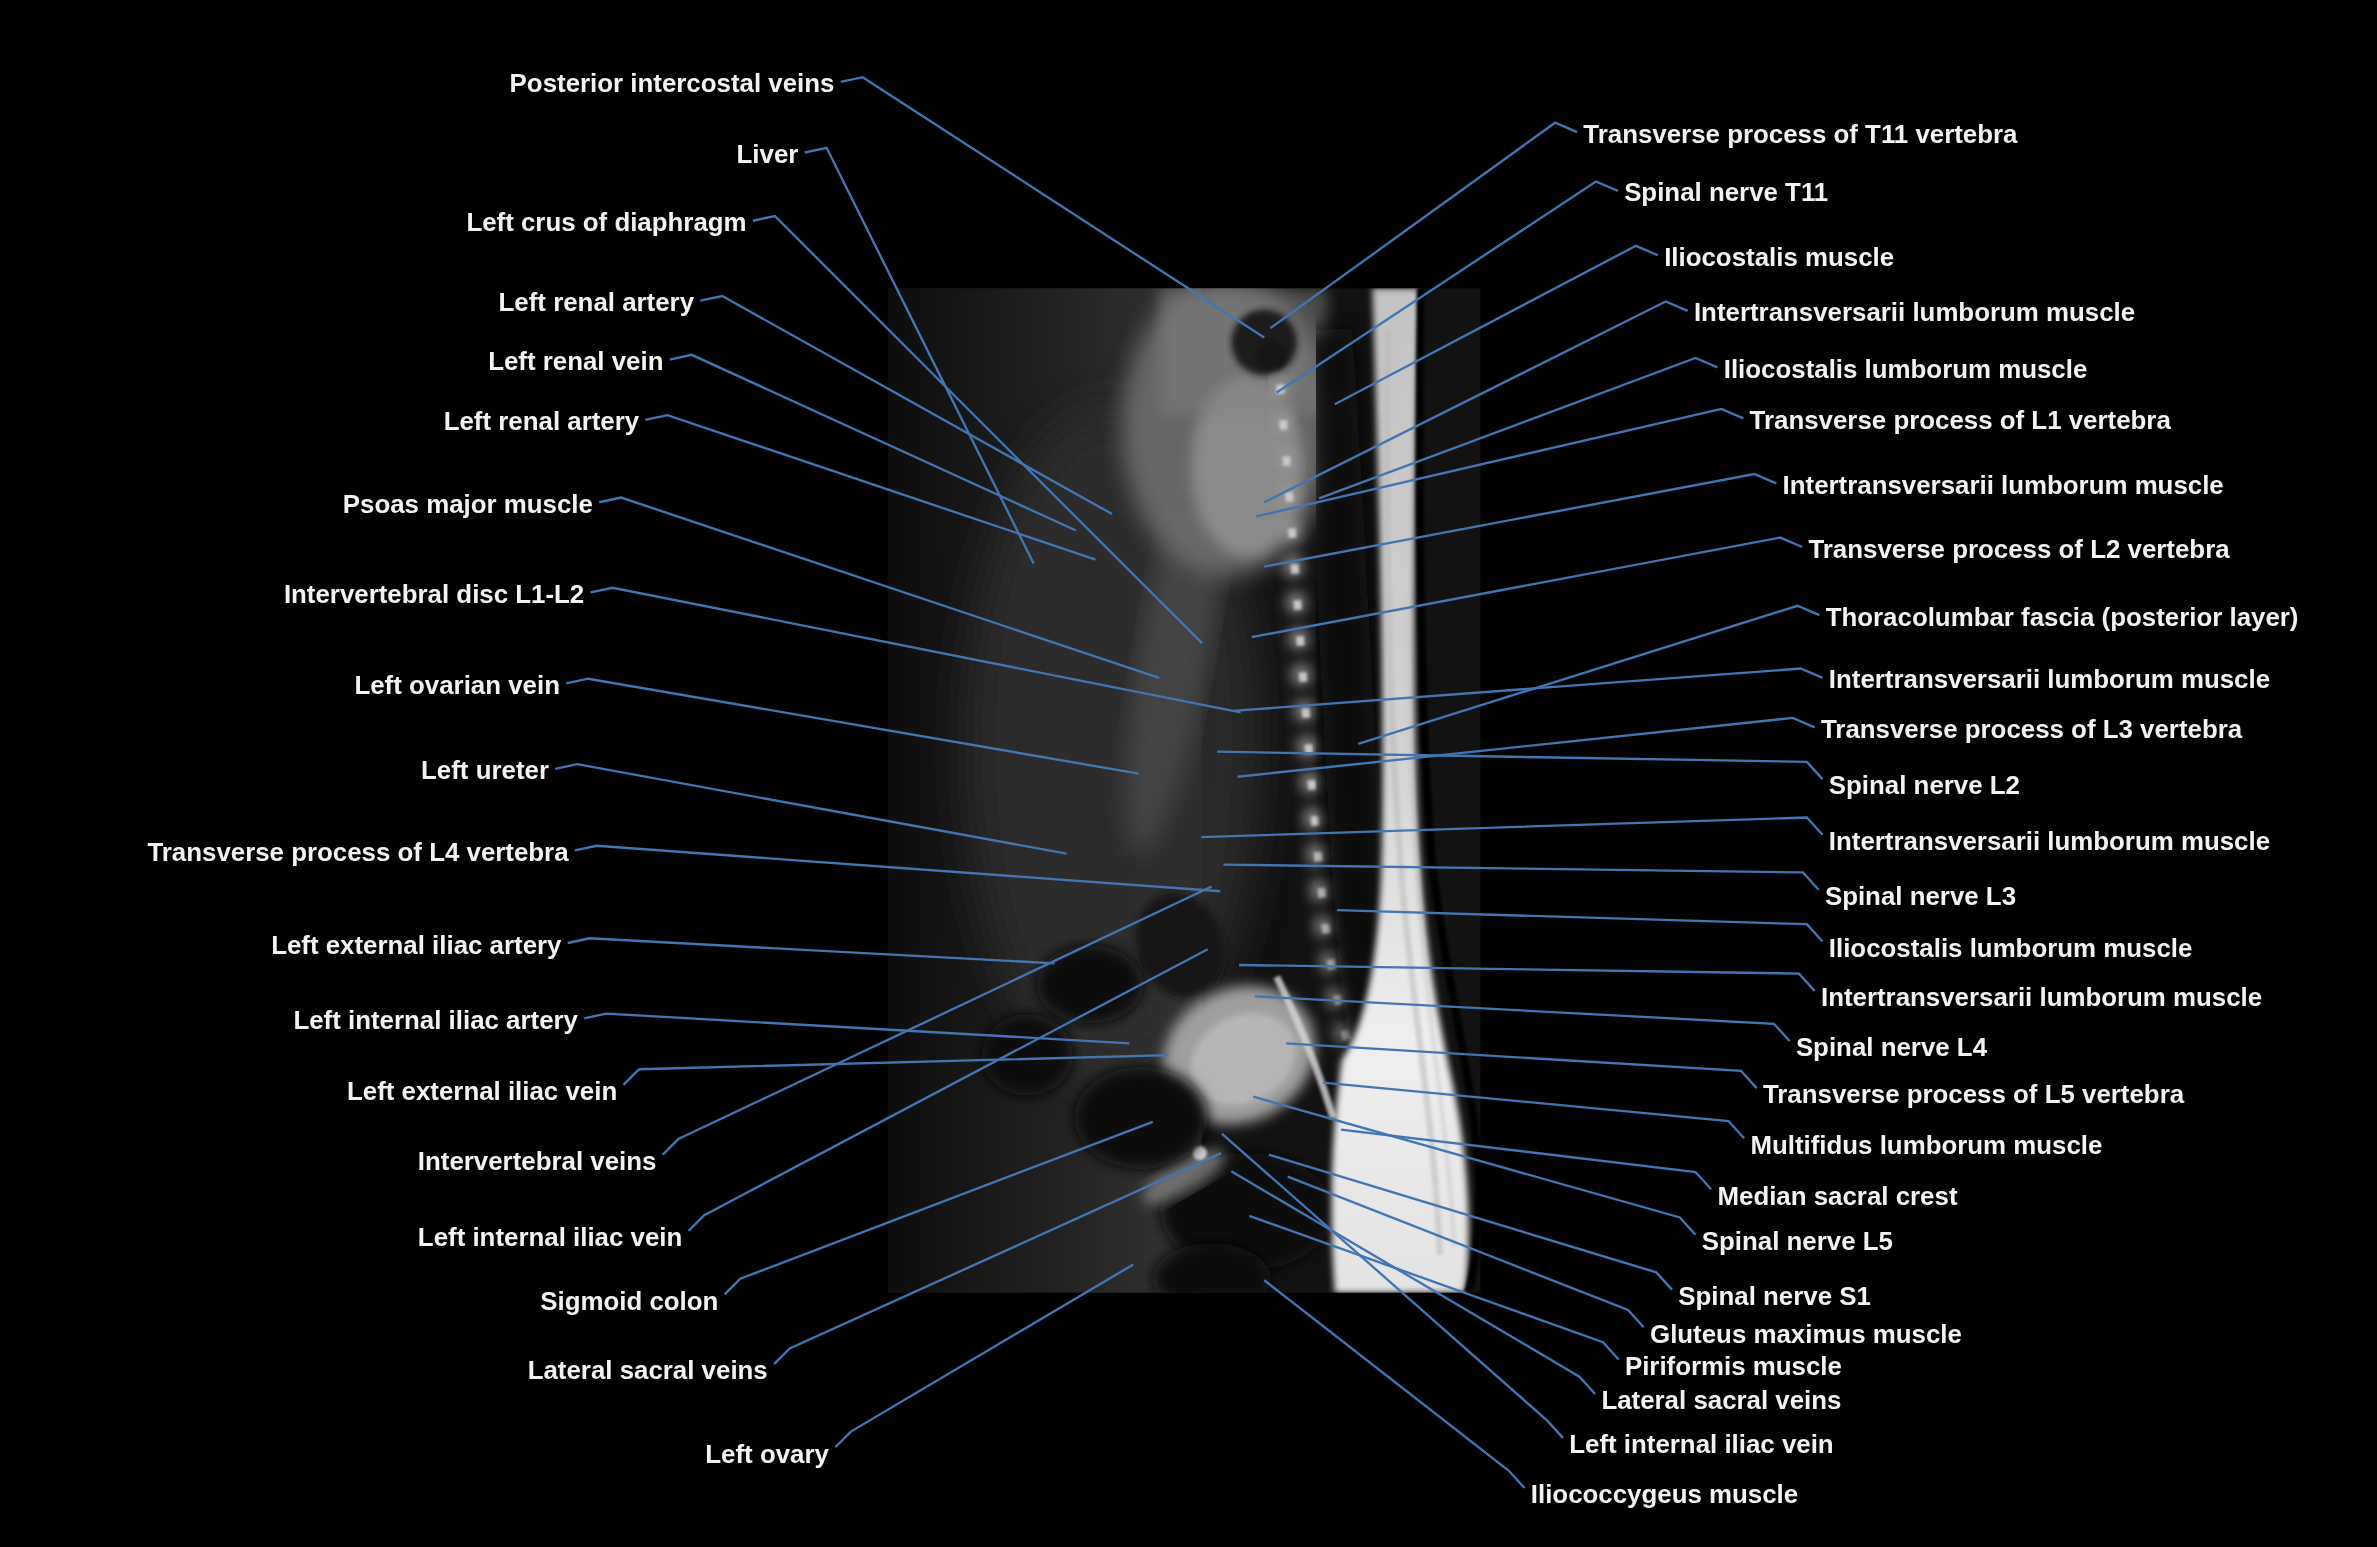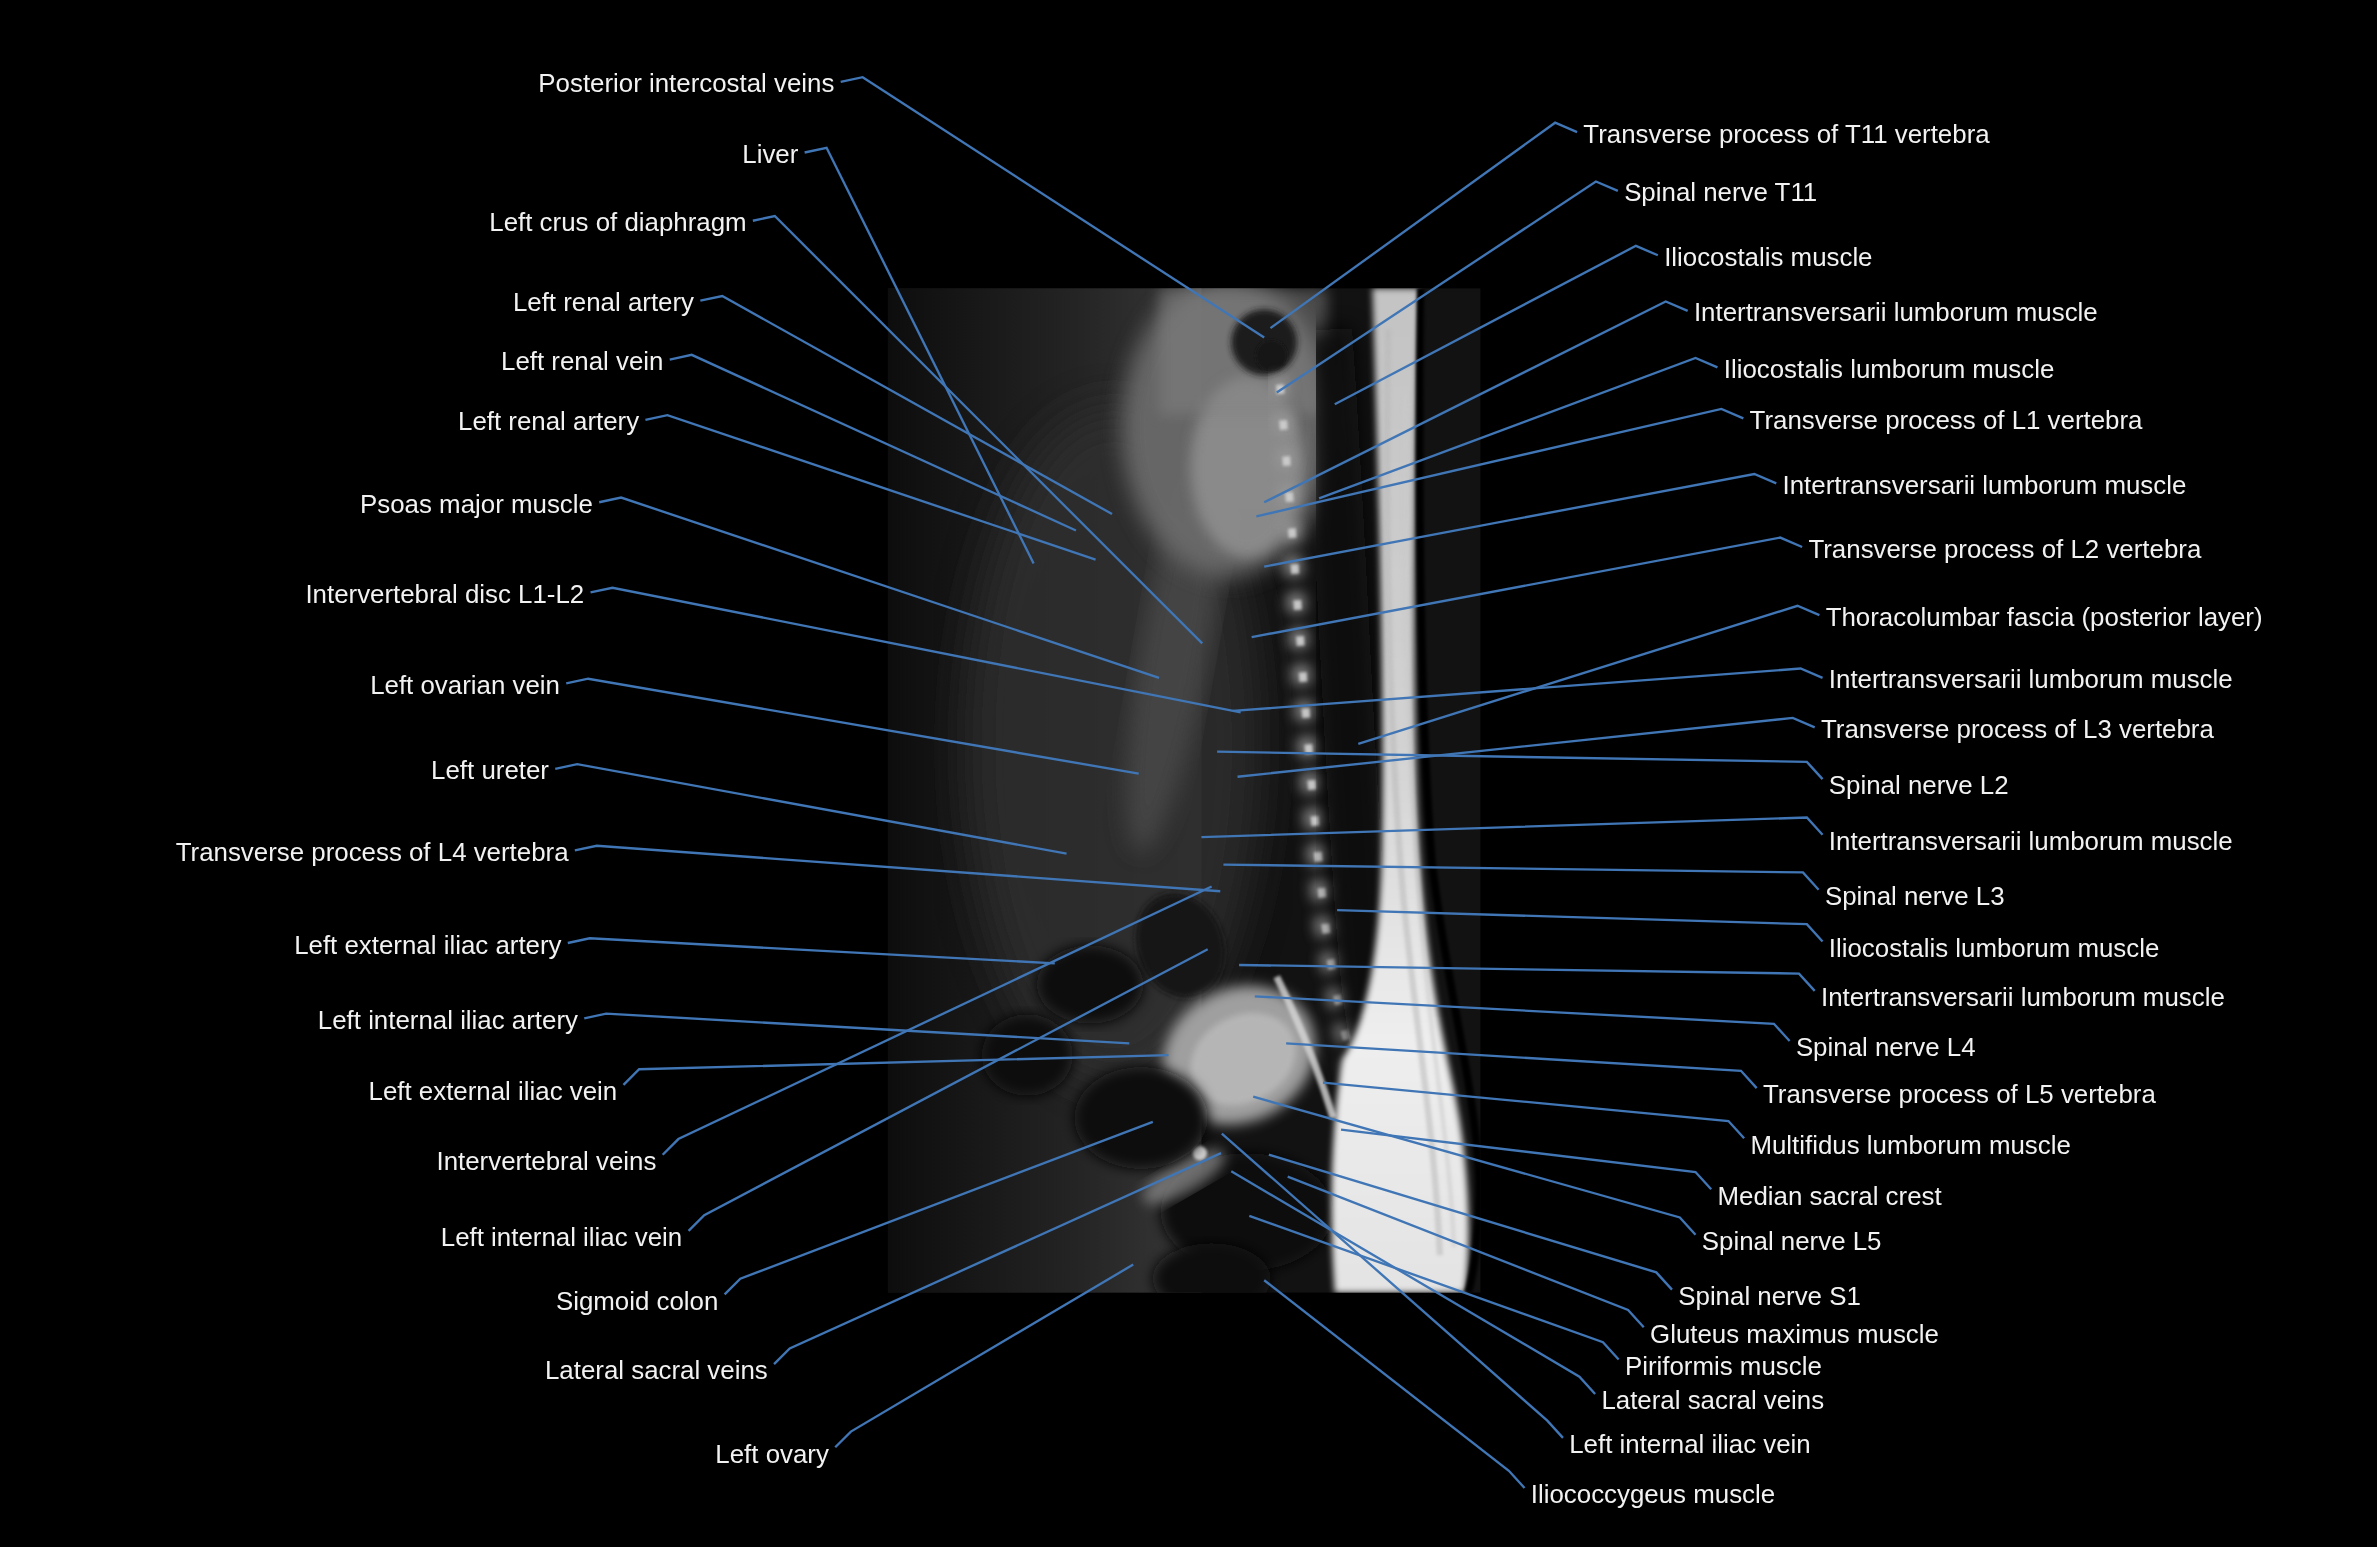--- a/index.html
+++ b/index.html
@@ -1,21 +1,21 @@
 <!DOCTYPE html>
 <html style="font-size:12.6px"><head>
 <meta charset="utf-8">
 <style>
   html, body {
     margin: 0; padding: 0;
     background: #000;
     width: 2377px; height: 1548px;
     overflow: hidden;
   }
-  #figure-wrap { position: relative; width: 2184px; height: 1548px; }
+  #figure-wrap { position: relative; width: 2184px; height: 1548px; font-weight: bold; }
   svg { display: block; }
   .lbl {
     font-family: "Liberation Sans", sans-serif;
     font-size: 33px;
     fill: #f2f2f2;
   }
   .leader { fill: none; stroke-width: 3; }
 </style>
 </head>
 <body>

